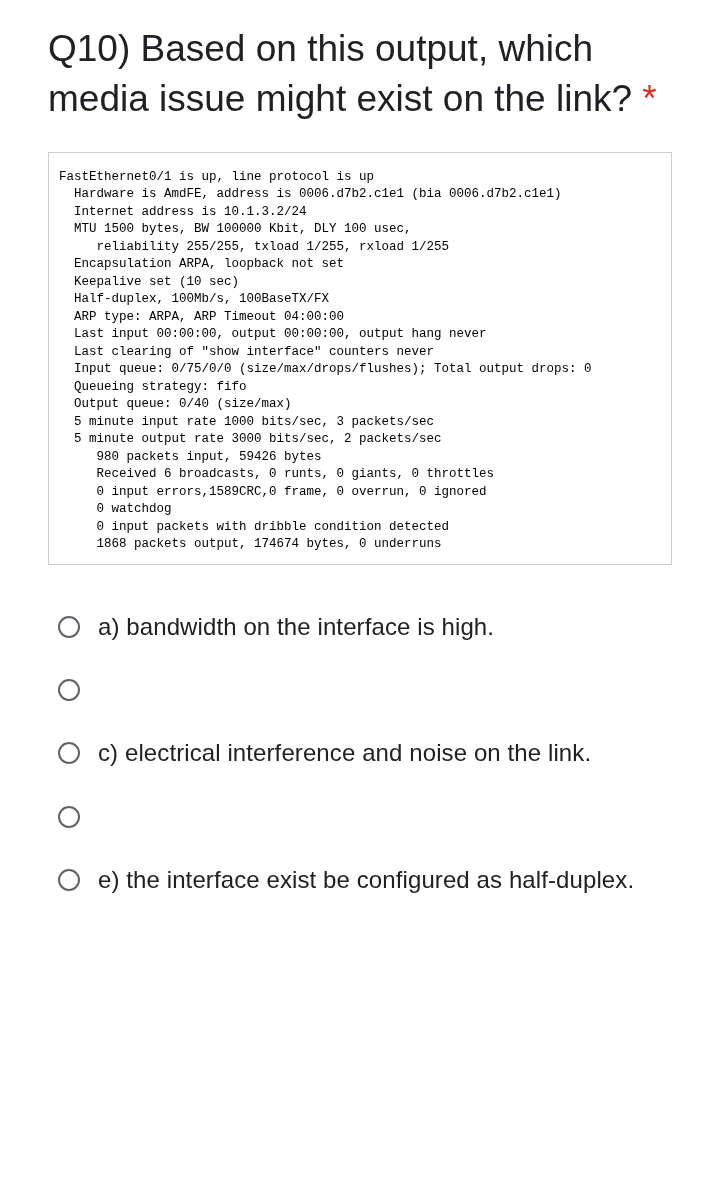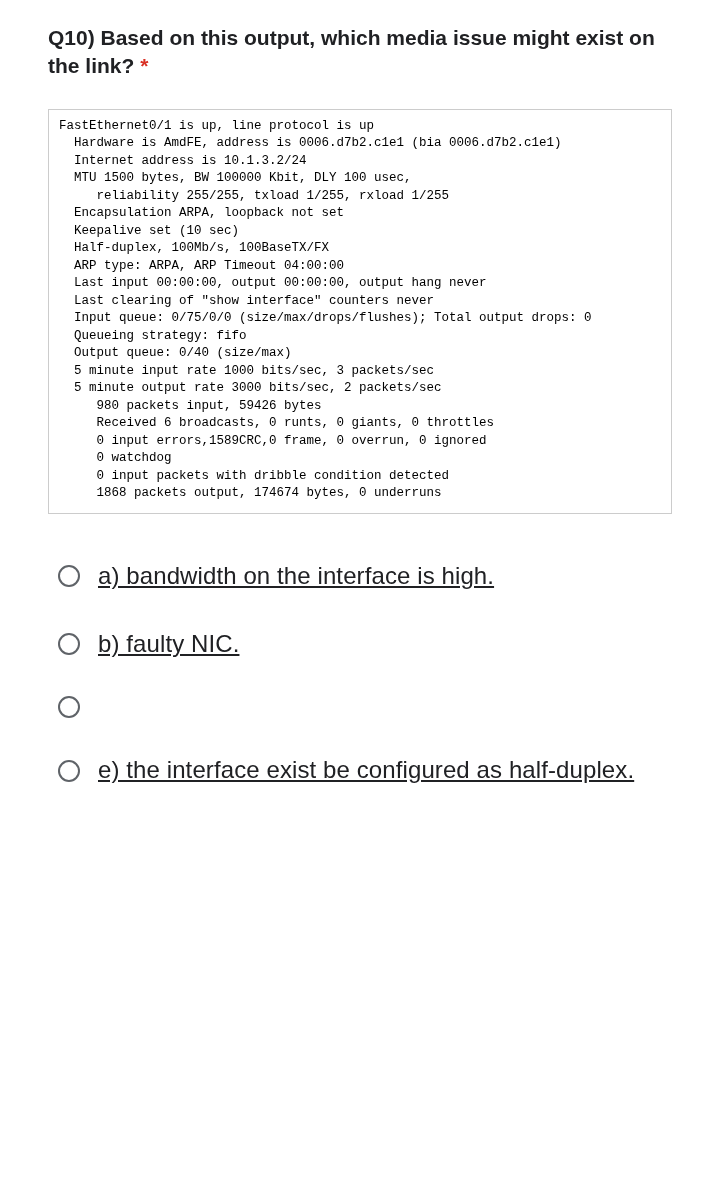--- a/index.html
+++ b/index.html
@@ -1,22 +1,22 @@
 <!DOCTYPE html>
 <html><head>
 <meta charset="utf-8">
 <style>
   * { box-sizing: border-box; margin: 0; padding: 0; }
   html, body { width: 702px; height: 1200px; background: #fff; font-family: Arial, Helvetica, sans-serif; color: #202124; }
   .page { padding: 24px 30px 10px 48px; }
-  .q-title { font-size: 21px; line-height: 1.35; font-weight: 700; color: #202124; margin-bottom: 2px; }
+  .q-title { font-size: 37px; line-height: 1.35; font-weight: 400; color: #202124; margin-bottom: 2px; }
   .q-title .req { color: #d93025; }
   .output-block {
     border: 1px solid #ccc;
-    padding: 8px 6px 10px 10px;
+    padding: 16px 6px 10px 10px;
     margin: 28px 0 28px 0;
     font-family: "Courier New", Courier, monospace;
     font-size: 12.5px;
     line-height: 1.4;
     color: #000;
     white-space: pre;
     overflow: hidden;
   }
   .options { margin-top: 14px; }
   .option-row {
@@ -31,21 +31,20 @@
     width: 22px; height: 22px;
     border: 2px solid #5f6368;
     border-radius: 50%;
     display: inline-block;
   }
   .opt-text {
     font-size: 24px;
     line-height: 1.35;
     color: #202124;
     letter-spacing: 0.1px;
-    text-decoration: underline;
   }
 </style>
 </head>
 <body>
 
 <div class="page">
 
   <h1 class="q-title">
     <span>Q10) Based on this output, which media issue might exist on the link?</span>
     <span class="req">*</span>
@@ -76,23 +75,26 @@
 
   <div class="options">
 
     <label class="option-row">
       <span class="radio"></span>
       <span class="opt-text">a) bandwidth on the interface is high.</span>
     </label>
 
     <label class="option-row">
       <span class="radio"></span>
-      <span class="opt-text">b) faulty NIC.</span>
     </label>
 
+    <label class="option-row">
+      <span class="radio"></span>
+      <span class="opt-text">c) electrical interference and noise on the link.</span>
+    </label>
 
     <label class="option-row">
       <span class="radio"></span>
     </label>
 
     <label class="option-row">
       <span class="radio"></span>
       <span class="opt-text">e) the interface exist be configured as half-duplex.</span>
     </label>
 

